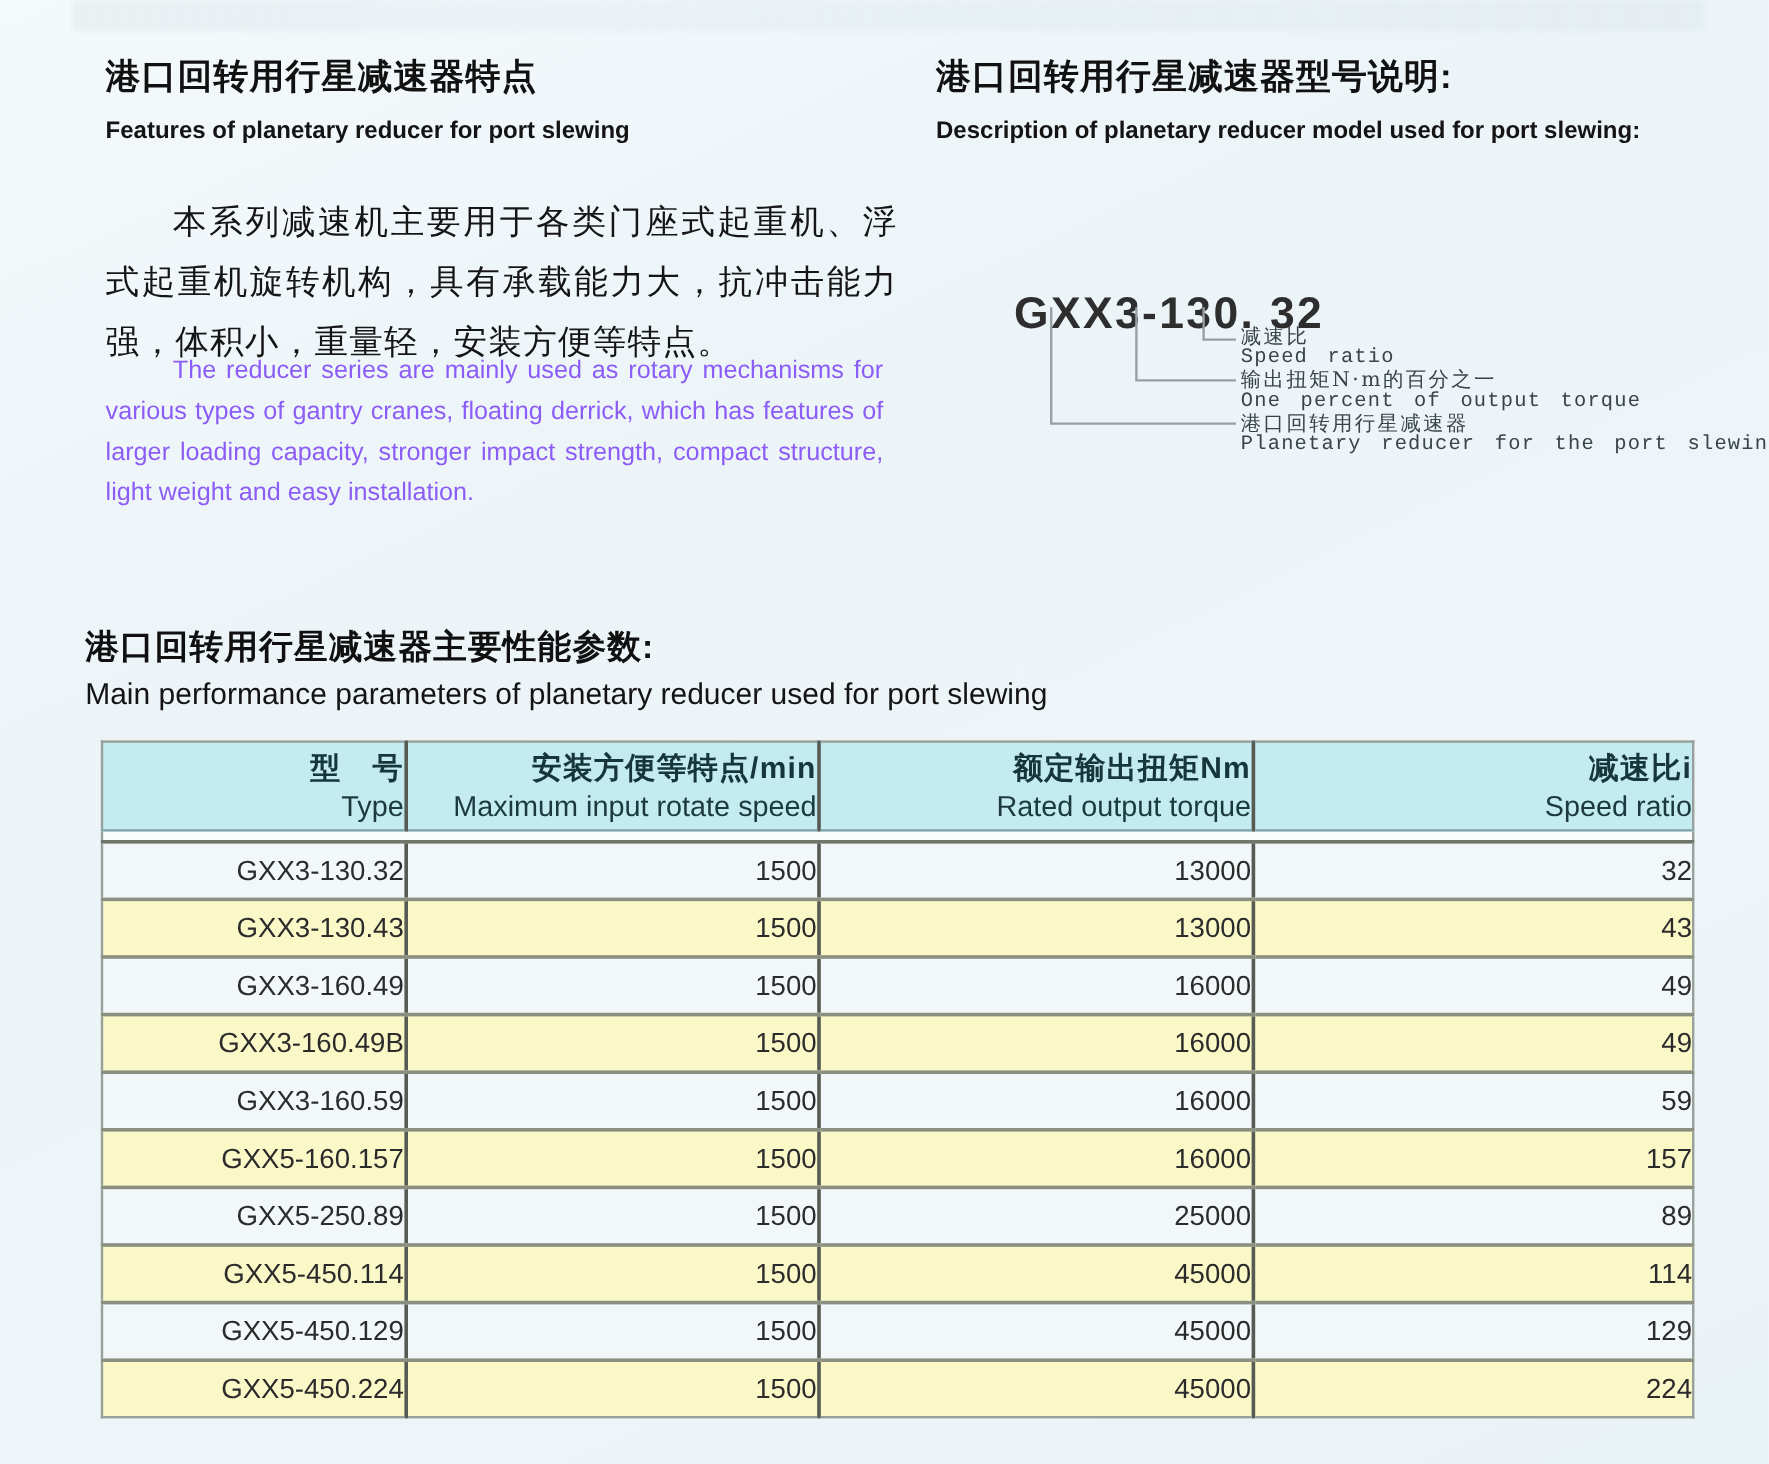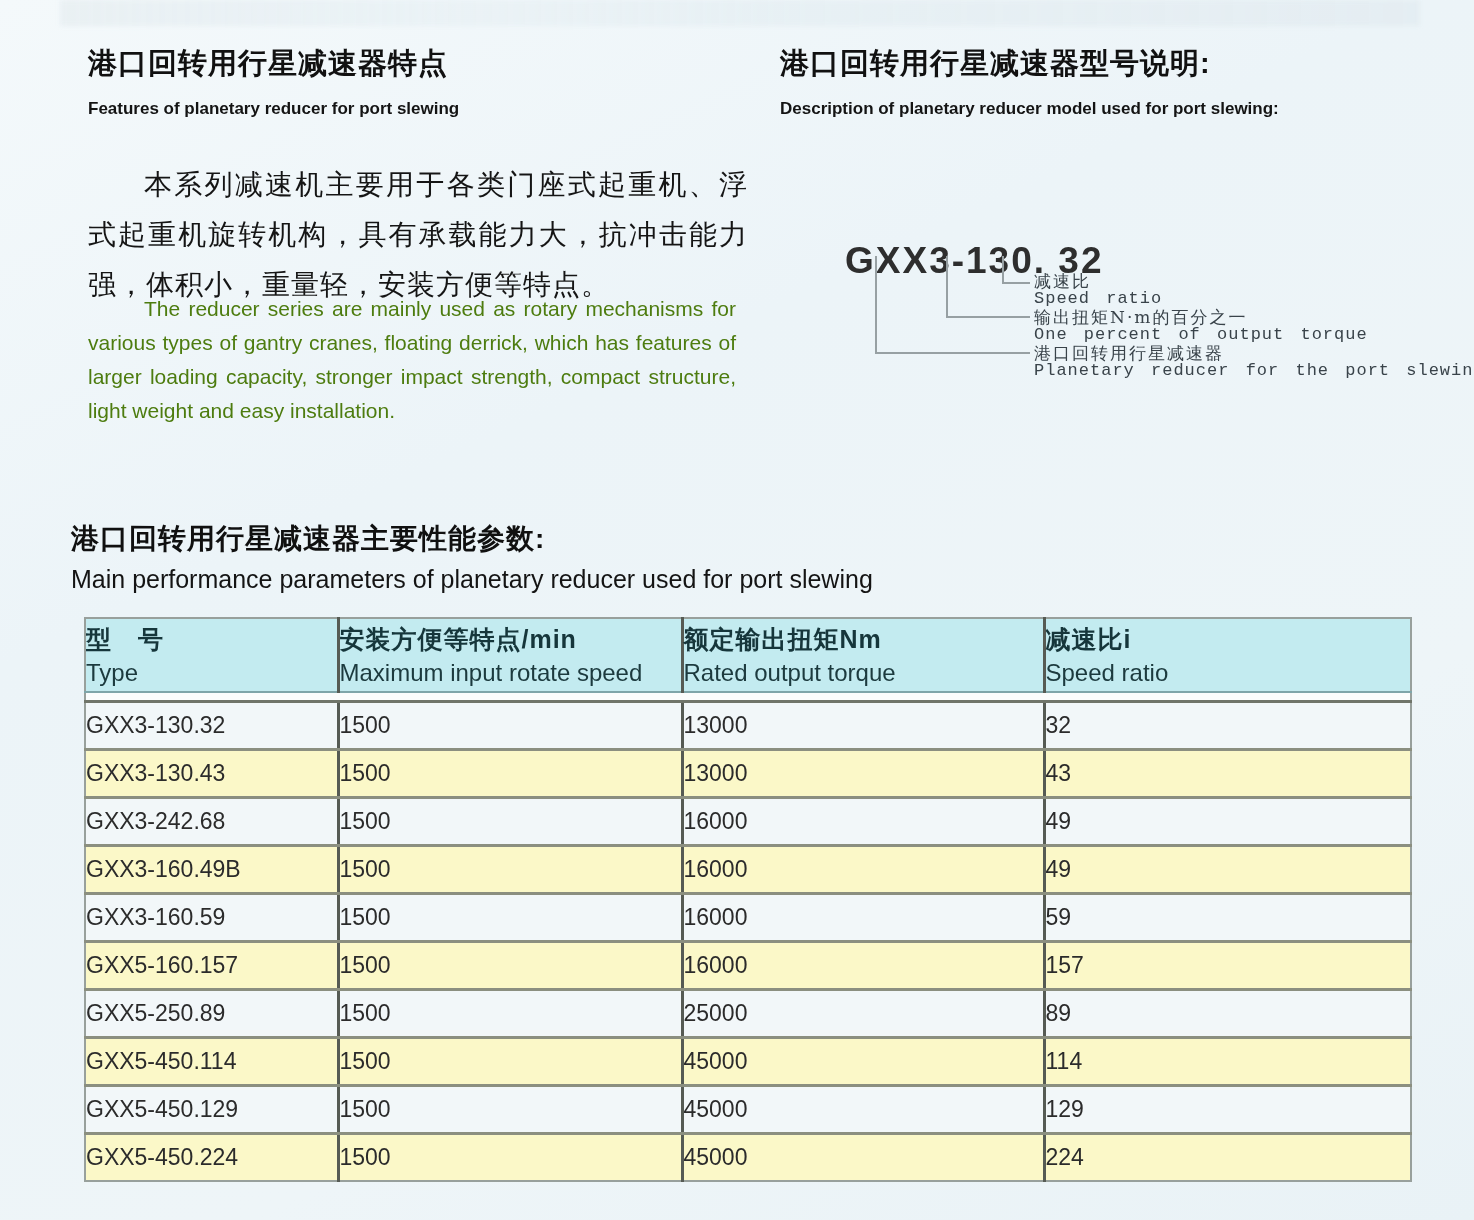--- a/index.html
+++ b/index.html
@@ -8,30 +8,30 @@
     position:relative;
     font-family:"Liberation Sans", sans-serif;
     background:linear-gradient(155deg,#f4f9fb 0%,#ecf4f8 35%,#eef5f8 70%,#e9f2f6 100%);
     color:#1d1d1d;
     overflow:hidden;
   }
 
   
   .left-col { position:absolute; left:88px; top:44px; width:660px; }
   .title-zh { font-size:29px; font-weight:bold; letter-spacing:1px; color:#111; }
-  .title-en { font-size:17px; font-weight:bold; margin-top:8px; color:#141414; line-height:34px; }
+  .title-en { font-size:20px; font-weight:bold; margin-top:8px; color:#141414; line-height:34px; }
   .para-zh {
     position:absolute; left:88px; top:160px; width:660px;
     font-size:28px; line-height:50px; text-align:justify;
     text-indent:2em; color:#151515; letter-spacing:1px;
   }
   .para-en {
     position:absolute; left:88px; top:292px; width:648px;
     font-size:21px; line-height:34px; text-align:justify;
-    text-indent:56px; color:#4d7c0f;
+    text-indent:56px; color:#8b5cf6;
   }
 
   
   .right-col { position:absolute; left:780px; top:44px; width:640px; }
   .model-code {
     position:absolute; left:845px; top:214px;
     font-size:37px; font-weight:bold; letter-spacing:2px; color:#2e2e2e;margin-top:26px;
   }
   .callout-svg { position:absolute; left:0; top:0; pointer-events:none; }
   .callout-labels {
@@ -50,21 +50,21 @@
   .table-title-zh { font-size:28px; font-weight:bold; letter-spacing:1px; color:#101010; }
   .table-title-en { font-size:25px; font-weight:normal; margin-top:7px; color:#141414; }
 
   table.perf {
     position:absolute; left:84px; top:617px; width:1326px;
     border-collapse:collapse; table-layout:fixed;
     border:2px solid #98a09c;
   }
   table.perf th, table.perf td {
     border-left:3px solid #565b54;
-    text-align:left; vertical-align:middle;
+    text-align:right; vertical-align:middle;
   }
   table.perf th:first-child, table.perf td:first-child { border-left:none; }
   thead th {
     background:#c3ebf0; height:68px; padding:4px 0;
     border-bottom:2px solid #7fa6aa;
   }
   .h-zh { font-size:25px; font-weight:bold; color:#16363b; letter-spacing:1px; }
   .h-en { font-size:24px; font-weight:normal; color:#1c3a3e; margin-top:3px; }
   tr.sep-row td { height:9px; background:#fbfdfd; border-bottom:3px solid #70756a; padding:0; }
   tbody tr.data-row { height:48px; }
@@ -160,21 +160,21 @@
       <td>13000</td>
       <td>32</td>
     </tr>
     <tr class="data-row yellow">
       <td>GXX3-130.43</td>
       <td>1500</td>
       <td>13000</td>
       <td>43</td>
     </tr>
     <tr class="data-row light">
-      <td>GXX3-242.68</td>
+      <td>GXX3-160.49</td>
       <td>1500</td>
       <td>16000</td>
       <td>49</td>
     </tr>
     <tr class="data-row yellow">
       <td>GXX3-160.49B</td>
       <td>1500</td>
       <td>16000</td>
       <td>49</td>
     </tr>

